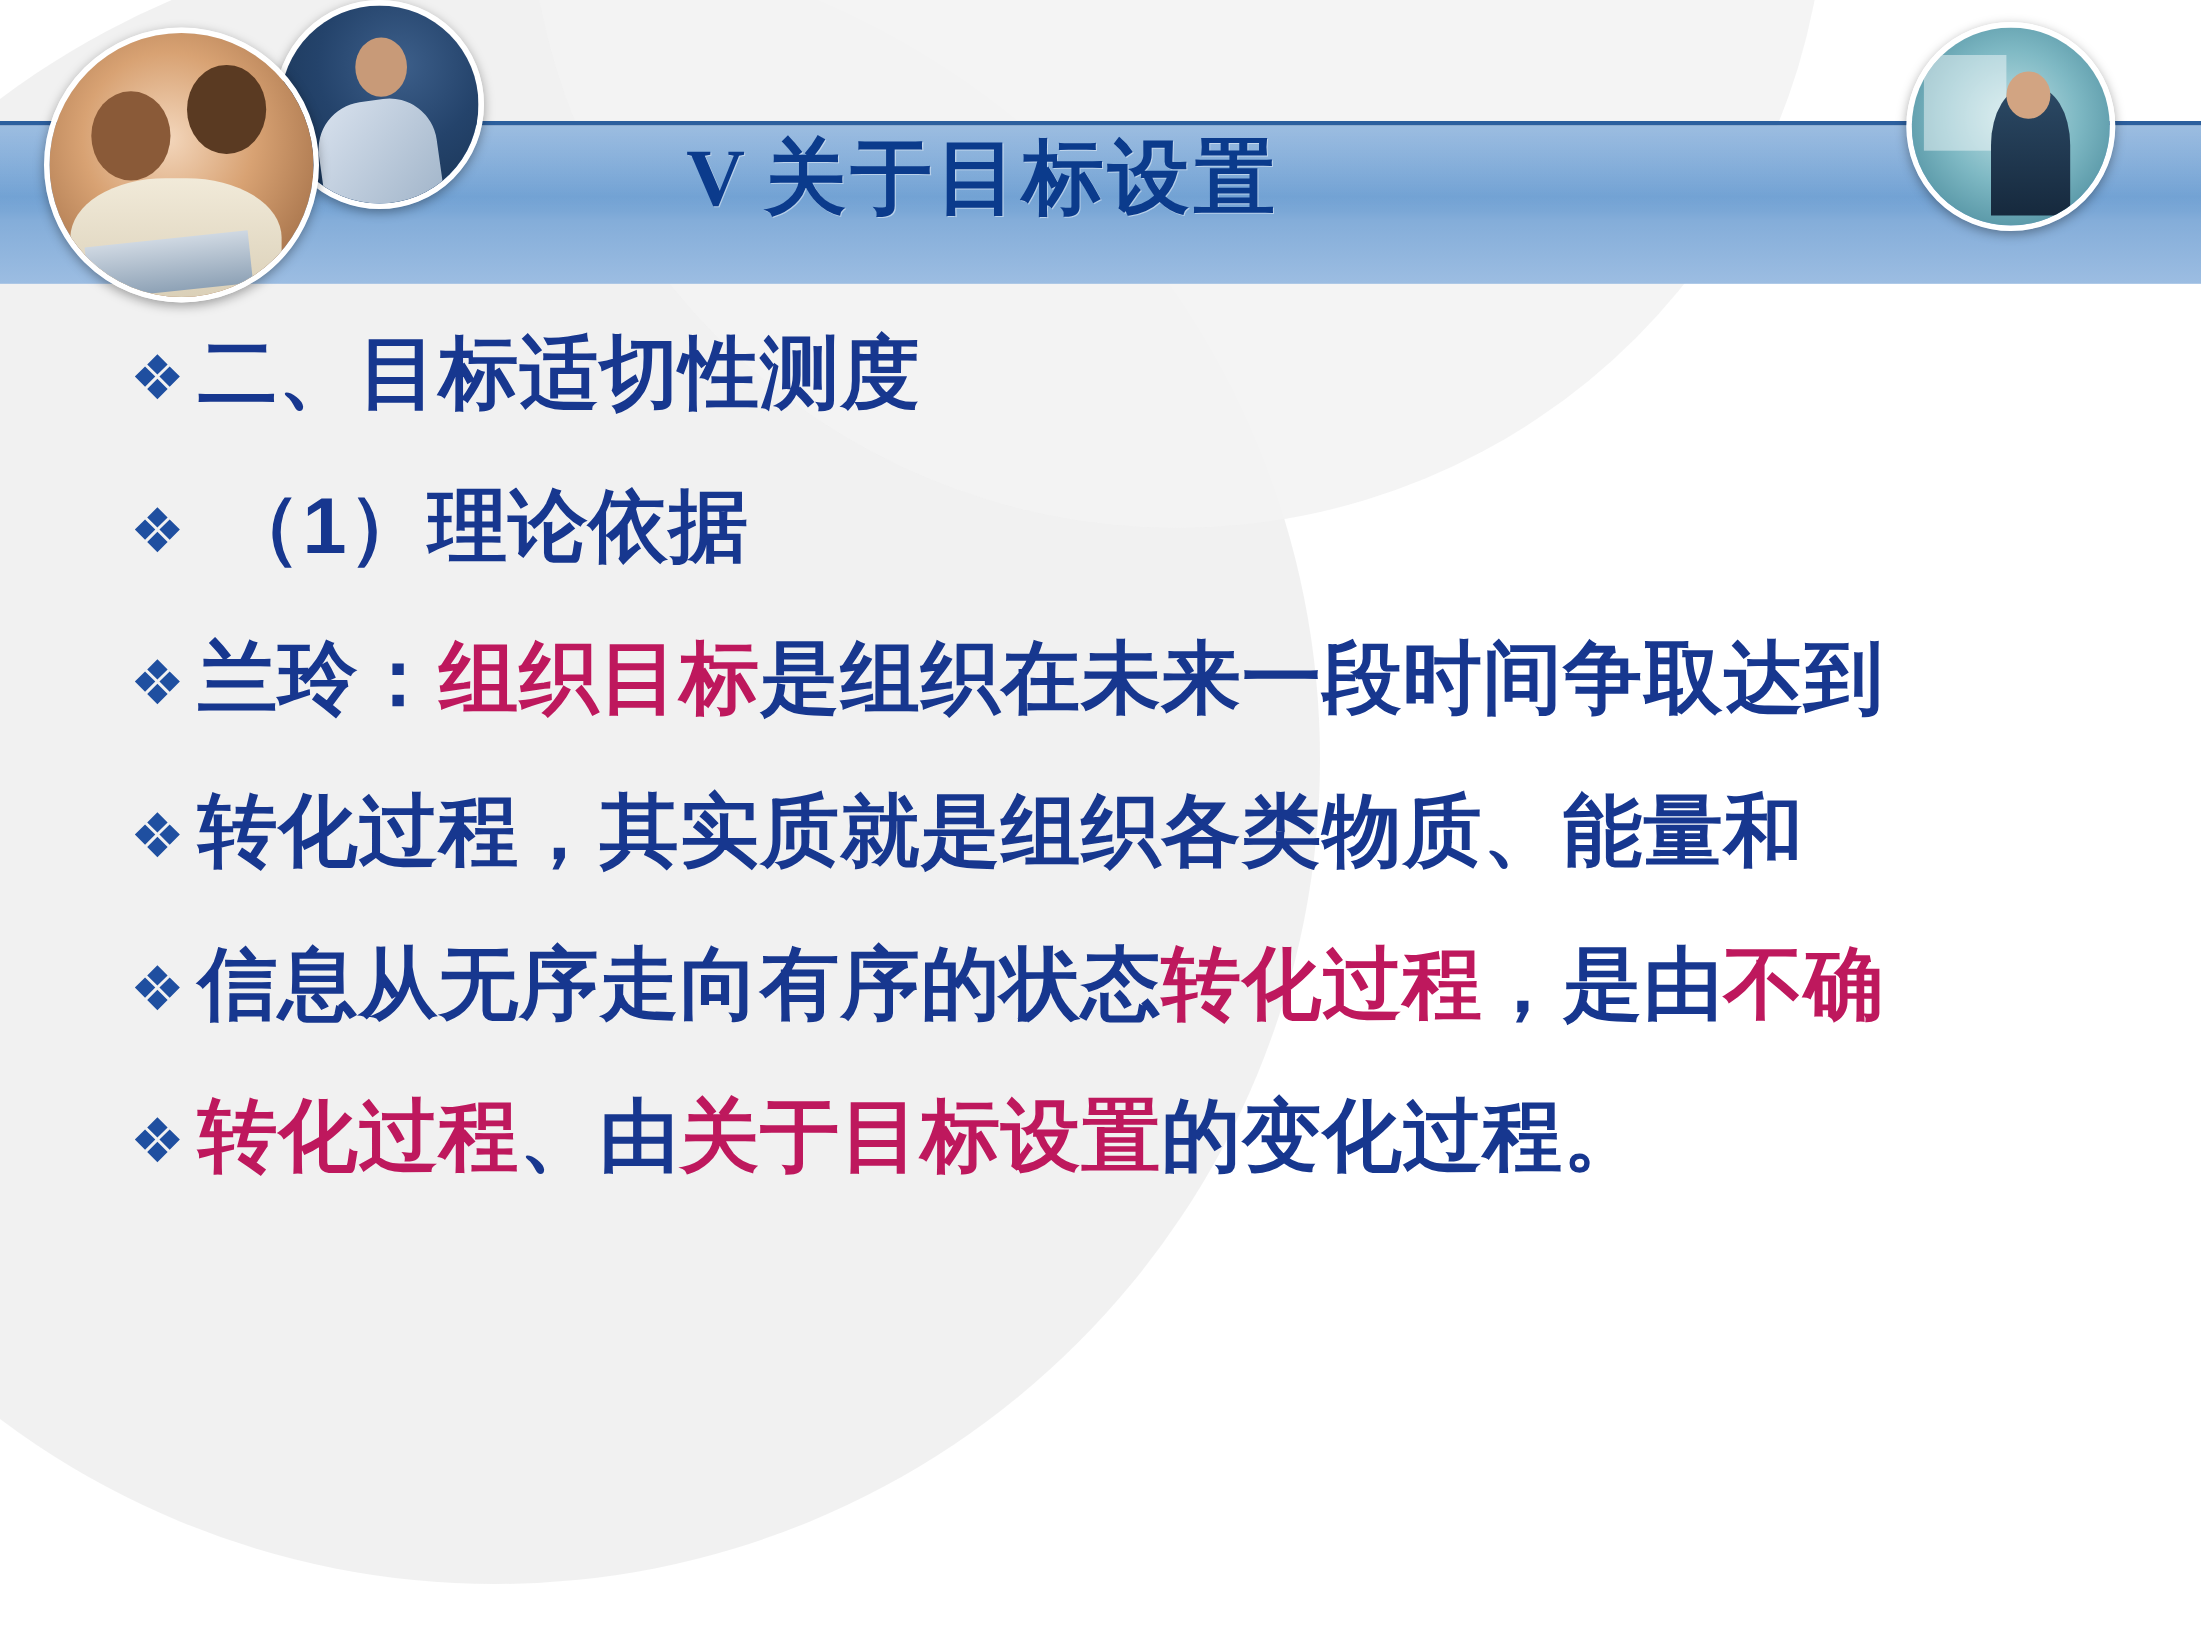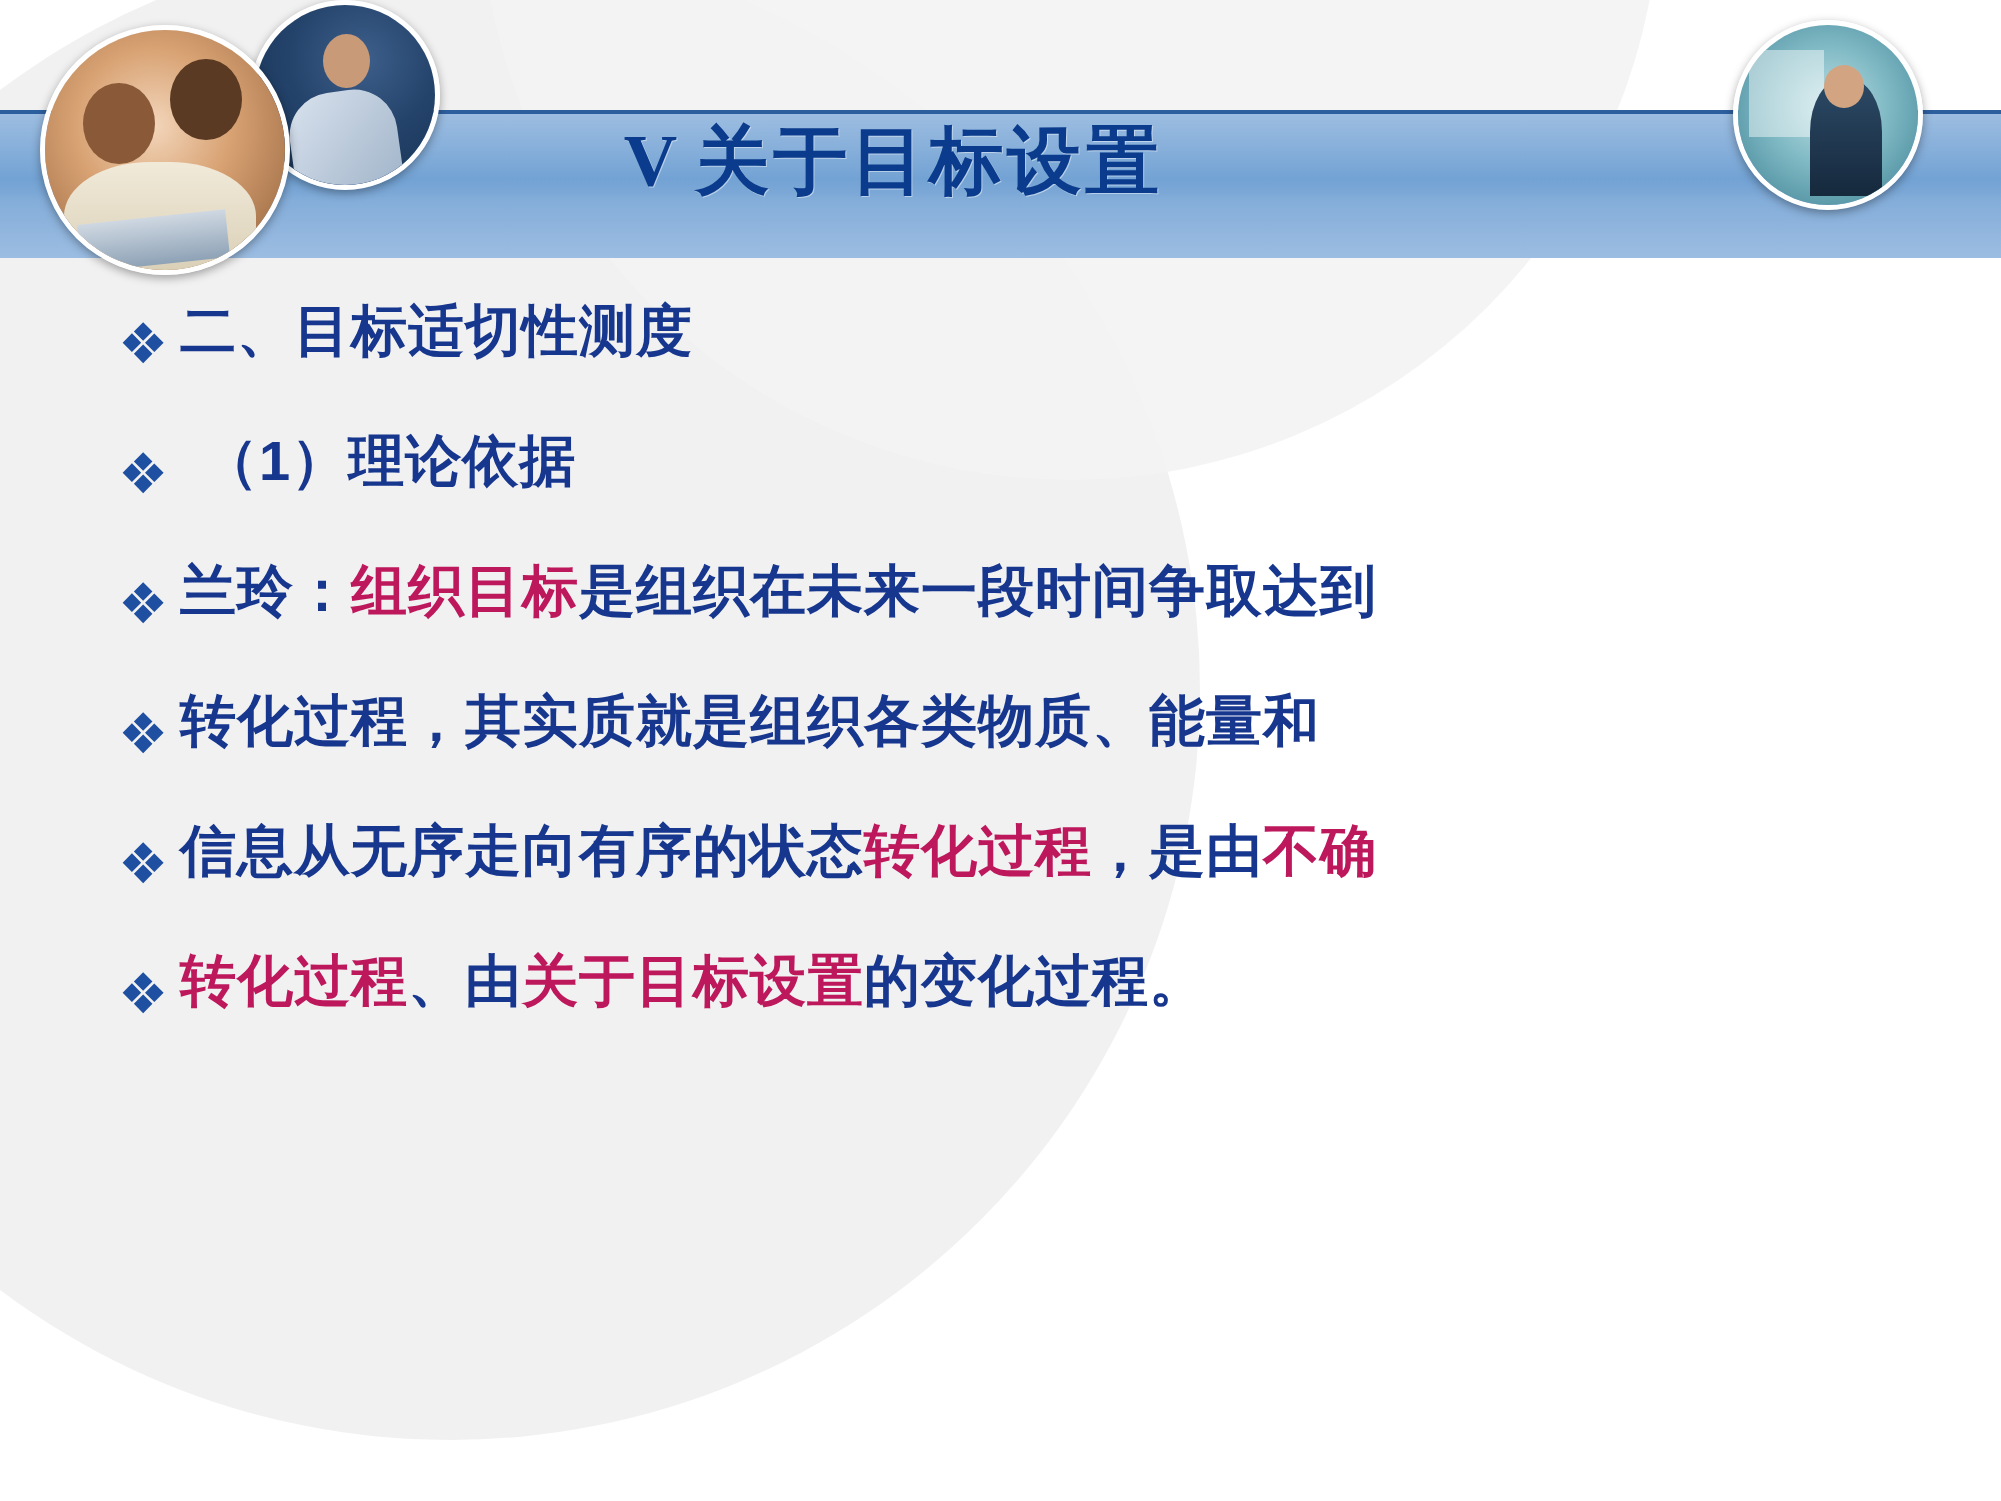--- a/index.html
+++ b/index.html
@@ -170,21 +170,21 @@
   .bullet-mark {
     flex: 0 0 auto;
     width: 62px;
     font-size: 56px;
     line-height: 1;
     color: #1f4fa0;
     padding-top: 16px;
   }
   .bullet-text {
     flex: 1 1 auto;
-    font-size: 56px;
+    font-size: 72px;
     line-height: 1.12;
     font-weight: bold;
     color: #17378f;
     letter-spacing: 1px;
     white-space: nowrap;
   }
   .bullet-text.small-indent {
     padding-left: 22px;
   }
   .red {

